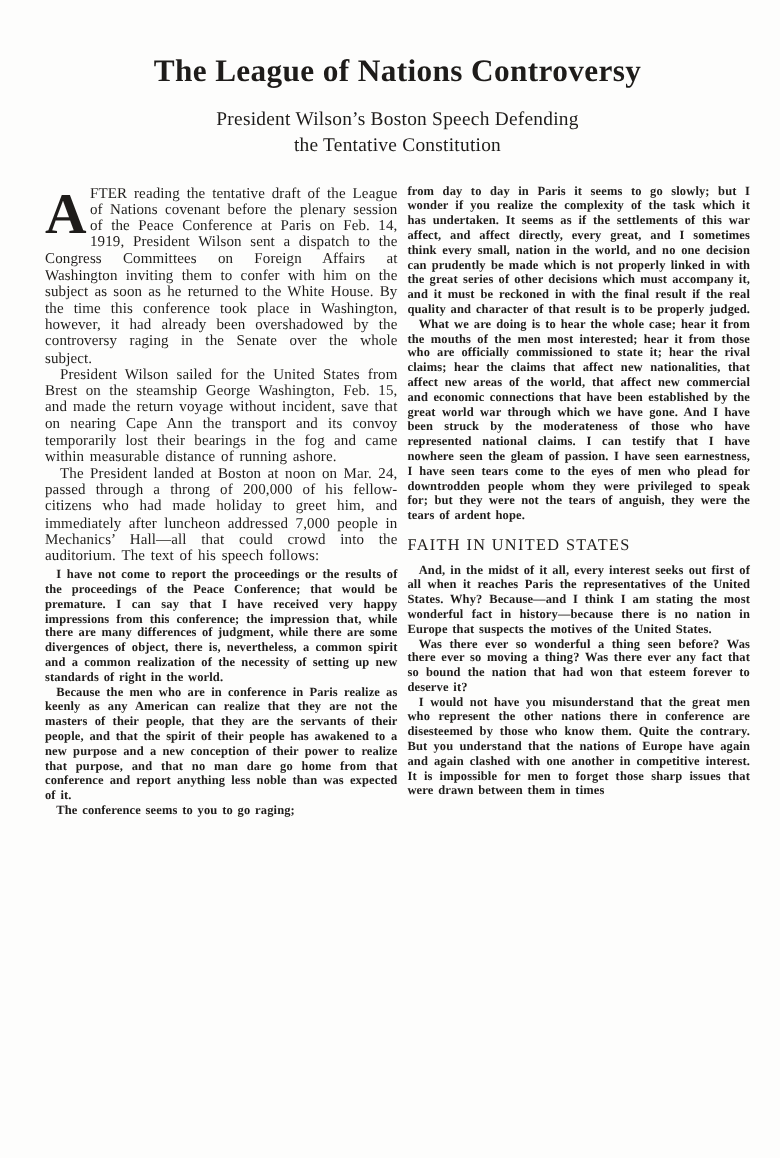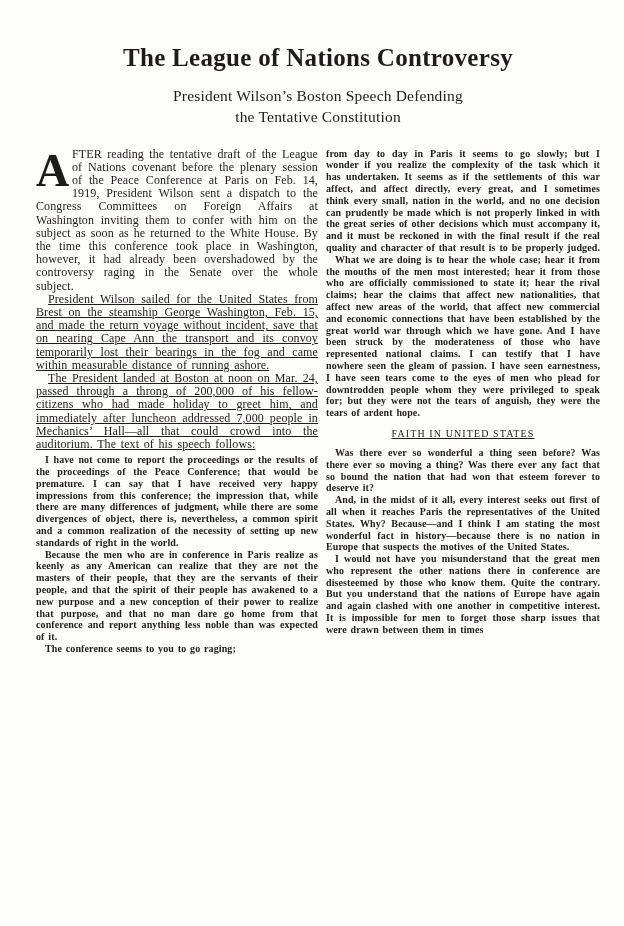--- a/index.html
+++ b/index.html
@@ -51,21 +51,21 @@
 
   p { margin: 0; }
 
   .intro {
     font-size: 12px;
     line-height: 13.2px;
     text-align: justify;
     word-spacing: 1.5px;
     letter-spacing: 0.1px;
   }
-  .intro.indent { text-indent: 12px; text-decoration: underline; }
+  .intro.indent { text-indent: 12px; }
 
   .speech {
     font-size: 10px;
     line-height: 11.8px;
     text-align: justify;
     word-spacing: 1.2px;
     letter-spacing: 0.1px;
     font-weight: bold;
   }
   .speech.indent { text-indent: 9px; }
@@ -76,26 +76,25 @@
     width: 30px;
     height: 50px;
     margin: 1px 6px 0 0;
     font-size: 46px;
     line-height: 44px;
     font-weight: bold;
     text-align: left;
   }
   .section-heading {
     margin: 9px 0 7px 0;
-    text-align: center;
-    font-size: 10px;
+    text-align: left;
+    font-size: 13px;
     font-weight: normal;
     letter-spacing: 1.1px;
     line-height: 1.2;
-    text-decoration: underline;
   }
 </style>
 </head>
 <body>
 
 <div class="page">
 
   <h1 class="article-title">The League of Nations Controversy</h1>
 
   <h2 class="article-subtitle">
@@ -113,19 +112,19 @@
       <p class="intro indent">The President landed at Boston at noon on Mar. 24, passed through a throng of 200,000 of his fellow-citizens who had made holiday to greet him, and immediately after luncheon addressed 7,000 people in Mechanics’ Hall—all that could crowd into the auditorium. The text of his speech follows:</p>
       <p class="speech indent gap-top">I have not come to report the proceedings or the results of the proceedings of the Peace Conference; that would be premature. I can say that I have received very happy impressions from this conference; the impression that, while there are many differences of judgment, while there are some divergences of object, there is, nevertheless, a common spirit and a common realization of the necessity of setting up new standards of right in the world.</p>
       <p class="speech indent">Because the men who are in conference in Paris realize as keenly as any American can realize that they are not the masters of their people, that they are the servants of their people, and that the spirit of their people has awakened to a new purpose and a new conception of their power to realize that purpose, and that no man dare go home from that conference and report anything less noble than was expected of it.</p>
       <p class="speech indent">The conference seems to you to go raging;</p>
     </div>
 
     <div class="col right">
       <p class="speech">from day to day in Paris it seems to go slowly; but I wonder if you realize the complexity of the task which it has undertaken.  It seems as if the settlements of this war affect, and affect directly, every great, and I sometimes think every small, nation in the world, and no one decision can prudently be made which is not properly linked in with the great series of other decisions which must accompany it, and it must be reckoned in with the final result if the real quality and character of that result is to be properly judged.</p>
       <p class="speech indent">What we are doing is to hear the whole case; hear it from the mouths of the men most interested; hear it from those who are officially commissioned to state it; hear the rival claims; hear the claims that affect new nationalities, that affect new areas of the world, that affect new commercial and economic connections that have been established by the great world war through which we have gone.  And I have been struck by the moderateness of those who have represented national claims.  I can testify that I have nowhere seen the gleam of passion.  I have seen earnestness, I have seen tears come to the eyes of men who plead for downtrodden people whom they were privileged to speak for; but they were not the tears of anguish, they were the tears of ardent hope.</p>
       <h3 class="section-heading">FAITH IN UNITED STATES</h3>
+      <p class="speech indent">And, in the midst of it all, every interest seeks out first of all when it reaches Paris the representatives of the United States. Why?  Because—and I think I am stating the most wonderful fact in history—because there is no nation in Europe that suspects the motives of the United States.</p>
       <p class="speech indent">Was there ever so wonderful a thing seen before?  Was there ever so moving a thing? Was there ever any fact that so bound the nation that had won that esteem forever to deserve it?</p>
-      <p class="speech indent">And, in the midst of it all, every interest seeks out first of all when it reaches Paris the representatives of the United States. Why?  Because—and I think I am stating the most wonderful fact in history—because there is no nation in Europe that suspects the motives of the United States.</p>
       <p class="speech indent">I would not have you misunderstand that the great men who represent the other nations there in conference are disesteemed by those who know them.  Quite the contrary. But you understand that the nations of Europe have again and again clashed with one another in competitive interest.  It is impossible for men to forget those sharp issues that were drawn between them in times</p>
     </div>
 
   </div>
 </div>
 
 </body></html>

